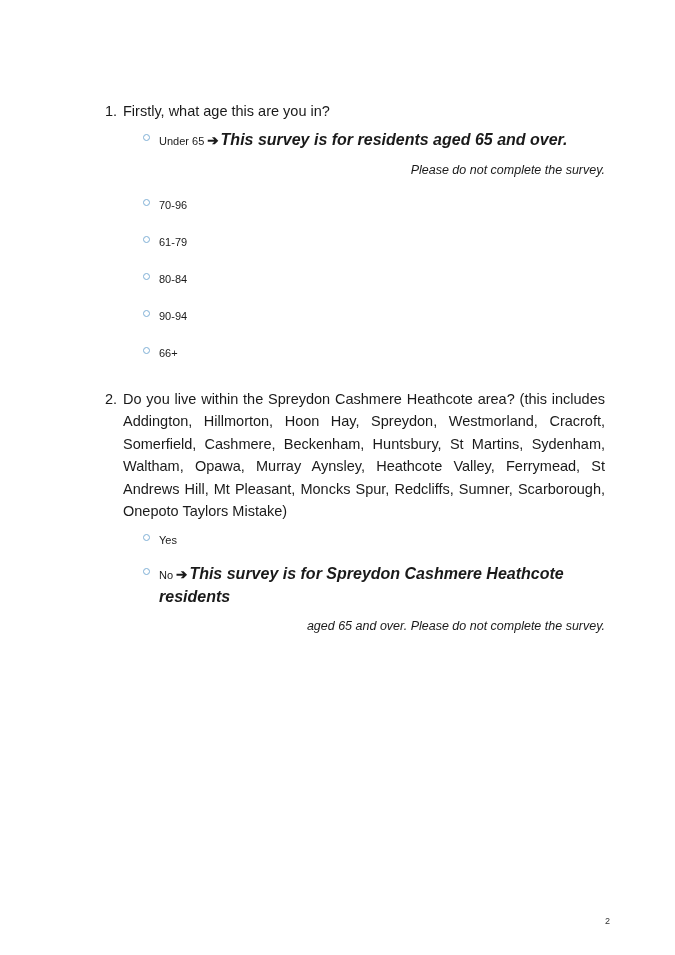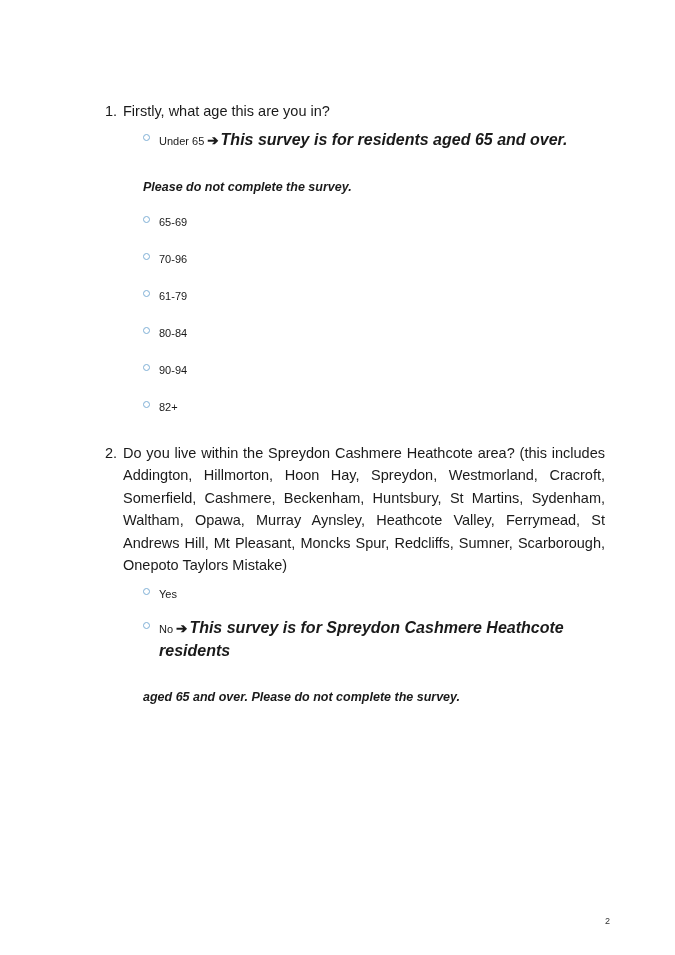--- a/index.html
+++ b/index.html
@@ -103,26 +103,27 @@
   .arrow {
     font-weight: bold;
     font-style: normal;
     font-size: 13.5px;
     padding: 0 2px 0 3px;
   }
 
   
   .note-wrap {
     display: block;
-    margin-top: 26px;
+    margin-top: 9px;
     margin-left: -16px;
-    font-weight: bold;
+    font-weight: normal;
     font-style: italic;
     font-size: 12.5px;
     line-height: 18px;
+    text-align: right;
   }
 
   
   .page-number {
     position: absolute;
     left: 0;
     top: 916px;
     width: 610px;
     text-align: right;
     font-size: 9px;
@@ -143,24 +144,20 @@
       </div>
 
       <div class="options">
 
         <div class="option">
           <span class="radio"></span>
           <span class="opt-label">Under 65</span><span class="arrow">➔</span><span class="note">This survey is for residents aged 65 and over.</span>
           <span class="note-wrap">Please do not complete the survey.</span>
         </div>
 
-        <div class="option">
-          <span class="radio"></span>
-          <span class="opt-label">65-69</span>
-        </div>
 
         <div class="option">
           <span class="radio"></span>
           <span class="opt-label">70-96</span>
         </div>
 
         <div class="option">
           <span class="radio"></span>
           <span class="opt-label">61-79</span>
         </div>
@@ -171,21 +168,21 @@
         </div>
 
 
         <div class="option">
           <span class="radio"></span>
           <span class="opt-label">90-94</span>
         </div>
 
         <div class="option">
           <span class="radio"></span>
-          <span class="opt-label">82+</span>
+          <span class="opt-label">66+</span>
         </div>
 
       </div>
     </div>
 
     <div class="question">
       <div class="q-head">
         <span class="q-num">2.</span>
         <span class="q-text">Do you live within the Spreydon Cashmere Heathcote area? (this includes Addington, Hillmorton, Hoon Hay, Spreydon, Westmorland, Cracroft, Somerfield, Cashmere, Beckenham, Huntsbury, St Martins, Sydenham, Waltham, Opawa, Murray Aynsley, Heathcote Valley, Ferrymead, St Andrews Hill, Mt Pleasant, Moncks Spur, Redcliffs, Sumner, Scarborough, Onepoto Taylors Mistake)</span>
       </div>

